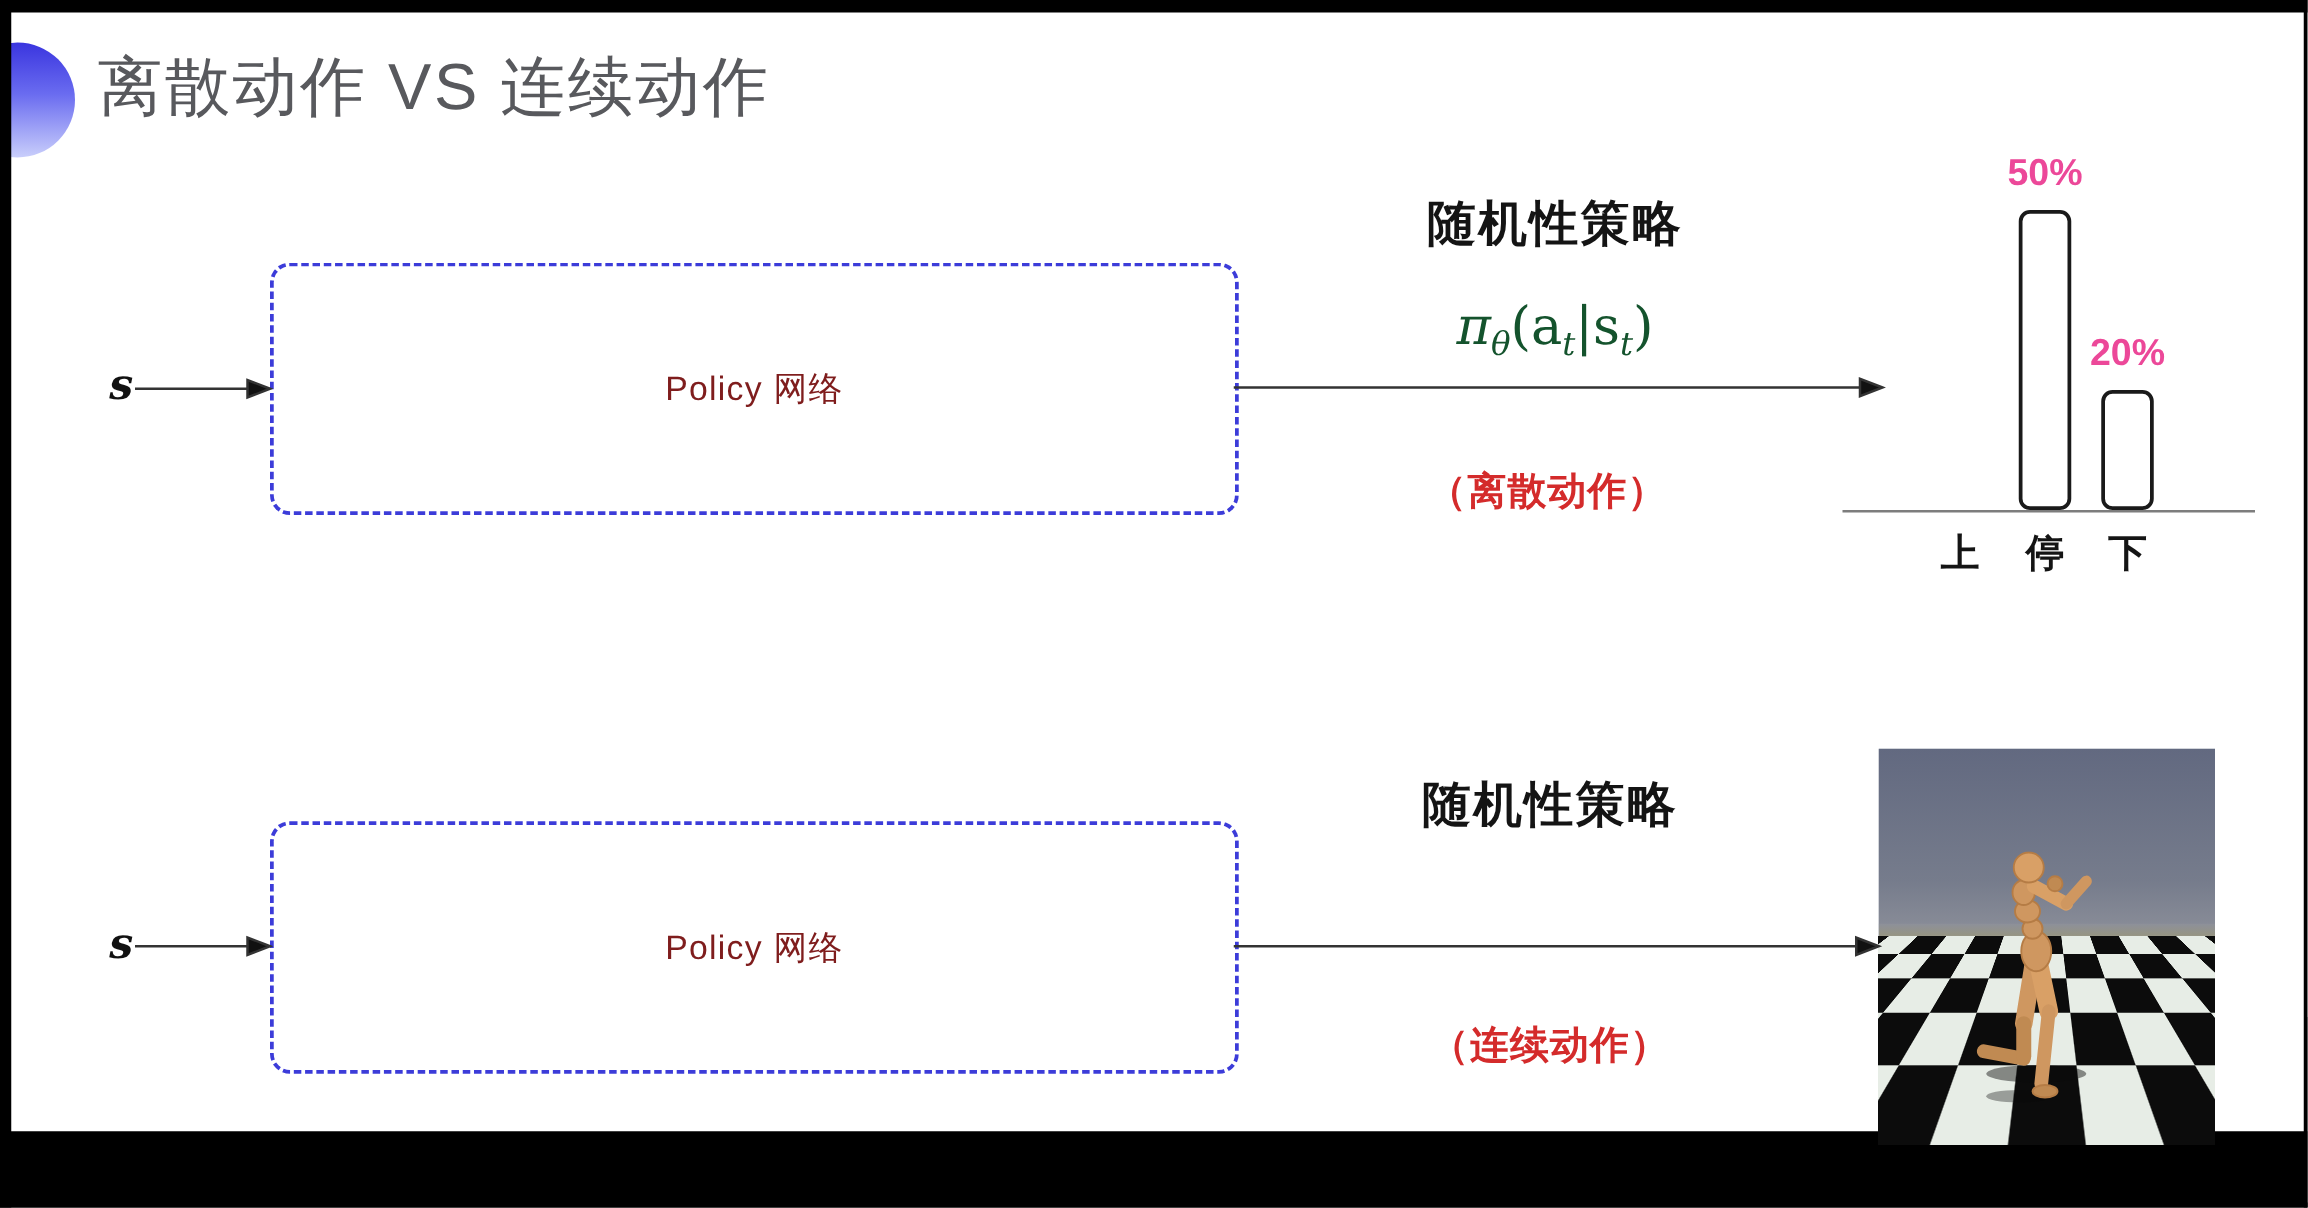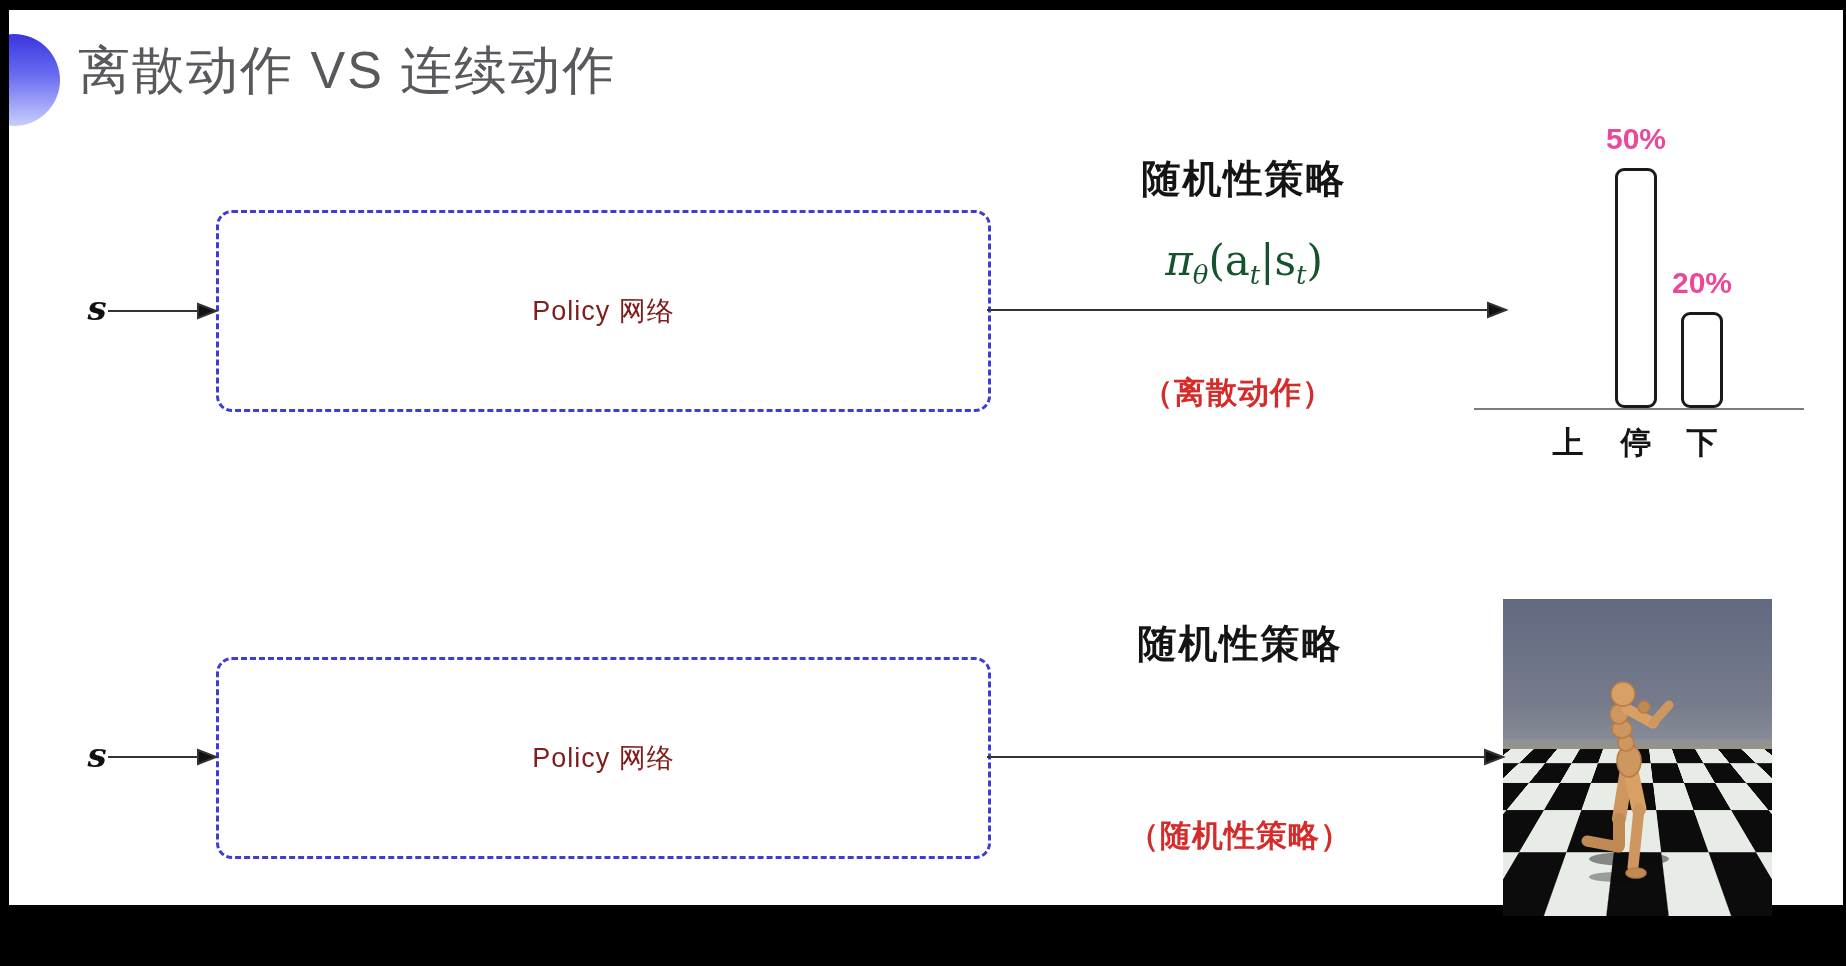--- a/index.html
+++ b/index.html
@@ -139,21 +139,21 @@
     <span class="cat cat0">上</span>
     <span class="cat cat1">停</span>
     <span class="cat cat2">下</span>
   </div>
 
   <div class="s-label r2">s</div>
   <div class="policy-box r2">
     <span class="lbl">Policy 网络</span>
   </div>
   <div class="policy-type r2">随机性策略</div>
-  <div class="action-note r2">（随机性策略）</div>
+  <div class="action-note r2">（连续动作）</div>
 
   <div class="sim">
     <div class="sky"></div>
     <div class="horizon"></div>
     <div class="floor"></div>
     <div class="glow"></div>
     <svg class="robot" viewBox="0 0 124 218">
       <ellipse cx="48" cy="178" rx="40" ry="7" fill="rgba(10,10,10,0.45)"></ellipse>
       <ellipse cx="34" cy="196" rx="26" ry="5" fill="rgba(10,10,10,0.35)"></ellipse>
       <g stroke="#b57c45" stroke-width="1.5" fill="#cf9760">

